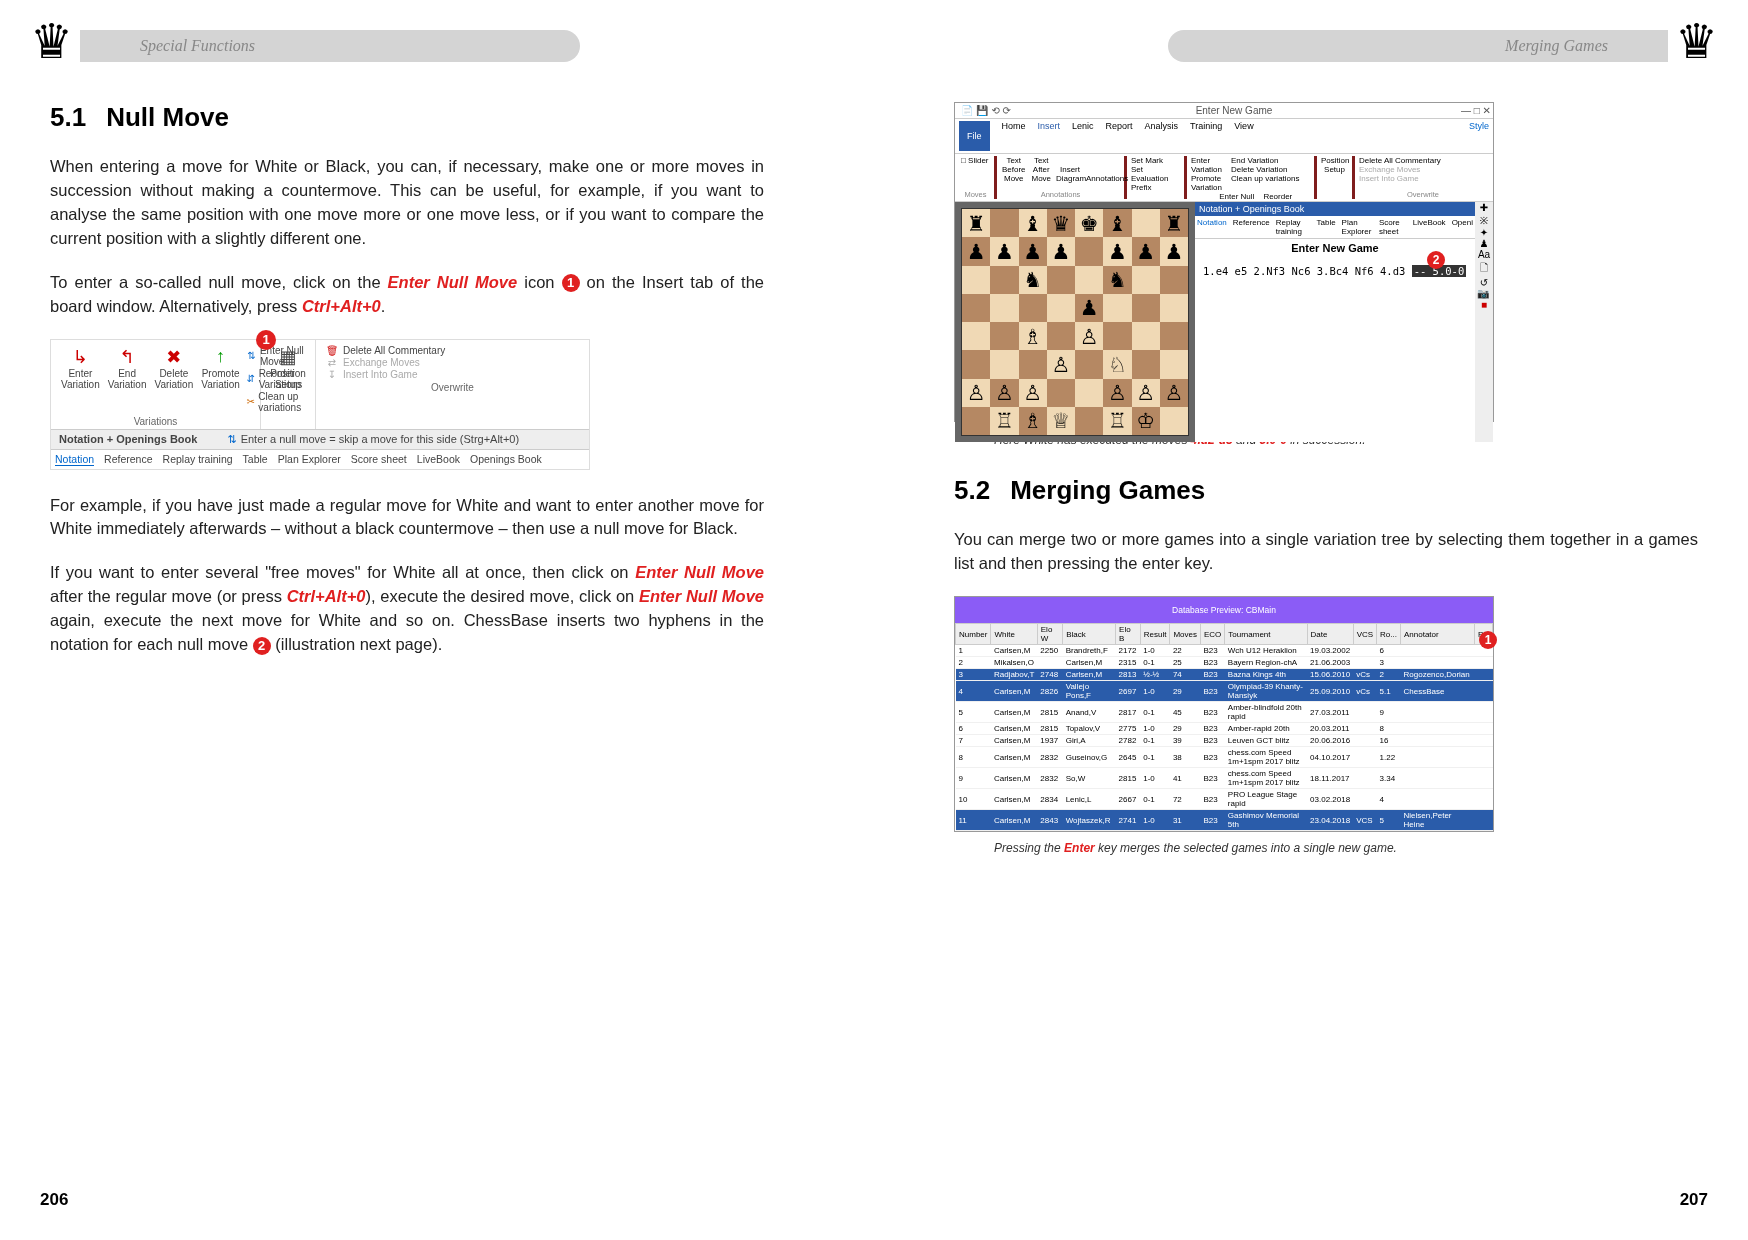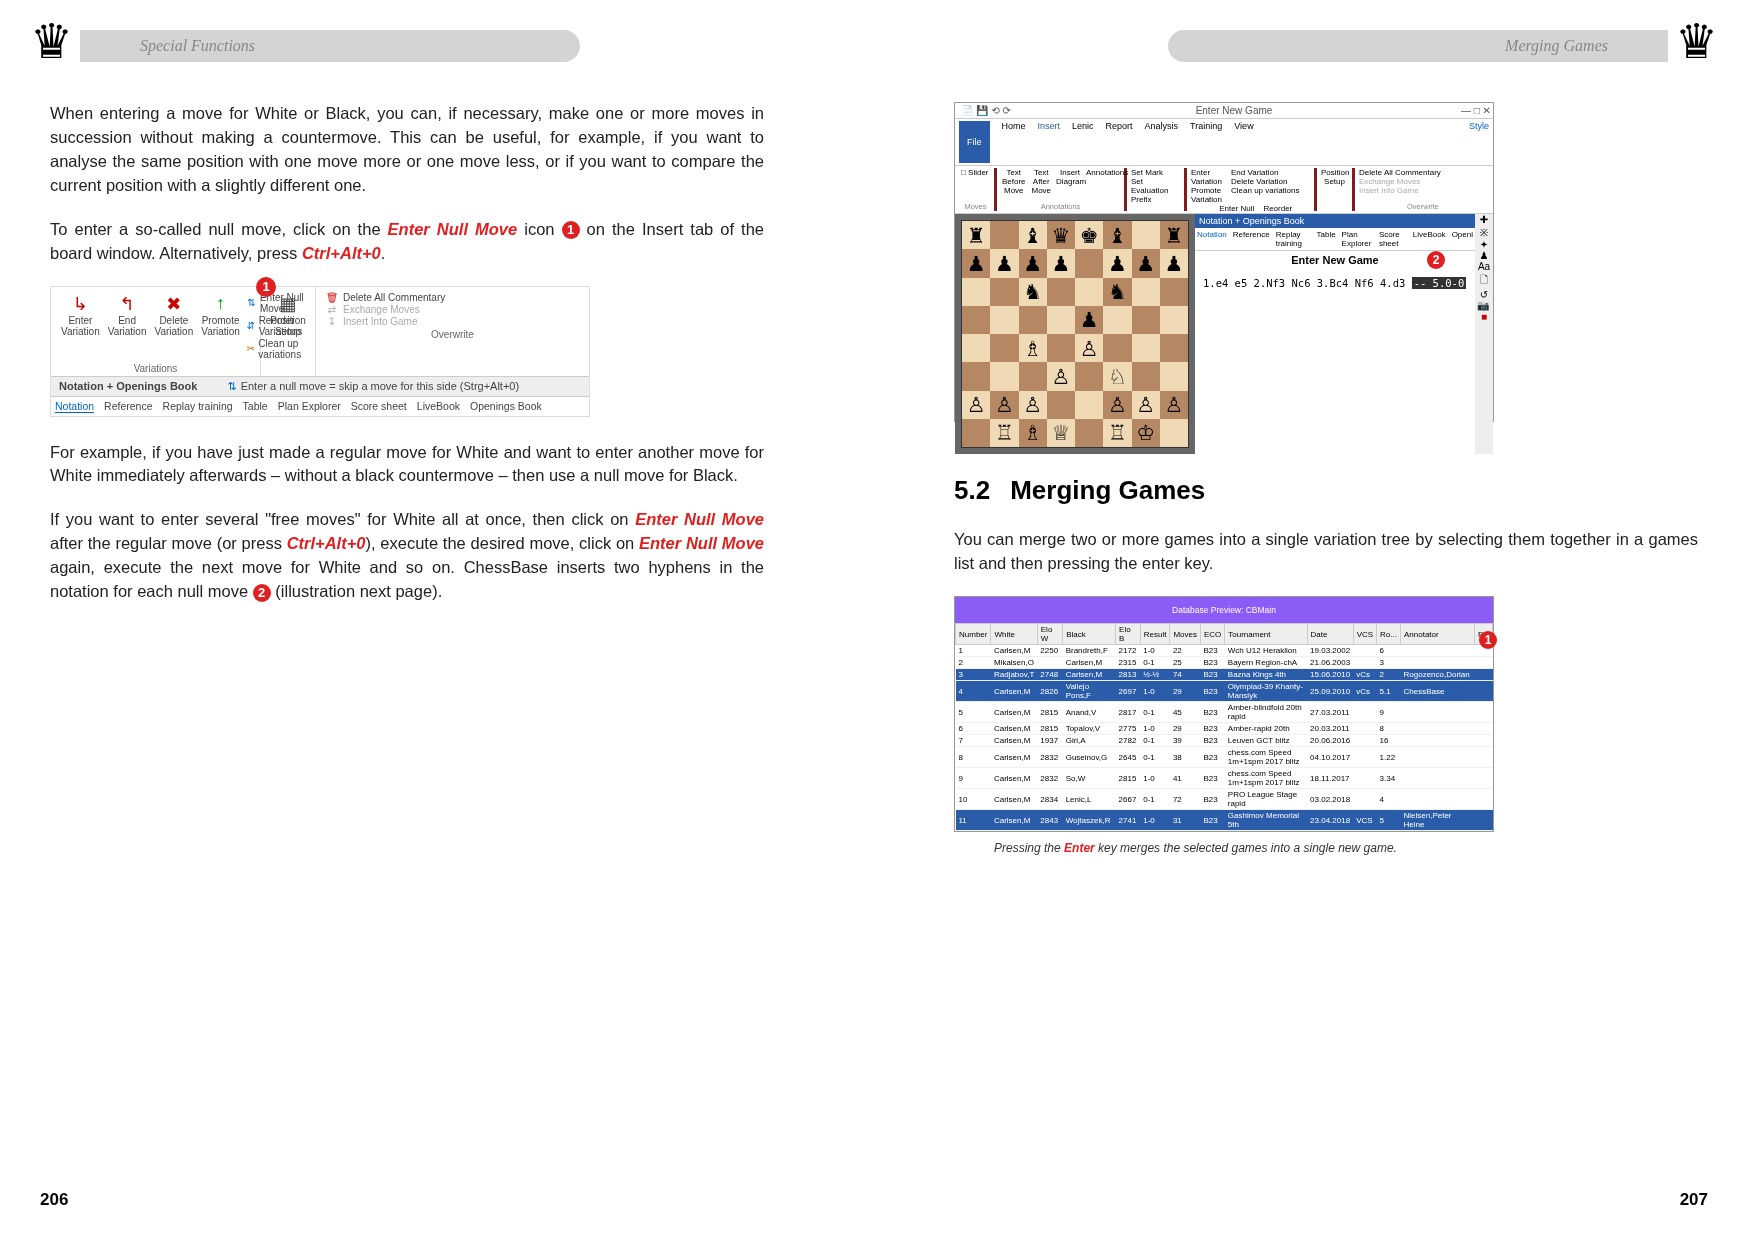--- a/index.html
+++ b/index.html
@@ -166,21 +166,21 @@
     font-family: 'Segoe UI', Arial, sans-serif;
     font-size: 9px;
     background: #f5f5f5;
     display: flex;
     flex-direction: column;
     position: relative;
   }
   .fig2-title { background: #fff; border-bottom:1px solid #ccc; padding: 2px; text-align:center; font-size: 10px; color:#555; display:flex;}
   .fig2-title .wtitle { flex:1;}
   .fig2-tabs { background:#fff; border-bottom:1px solid #ccc; padding: 2px 4px; display:flex; gap:12px; font-size:9px;}
-  .fig2-tabs .tab-file { background:#2a5caa; color:#fff; padding:16px 8px;}
+  .fig2-tabs .tab-file { background:#2a5caa; color:#fff; padding:10px 8px;}
   .fig2-tabs .tab-active { color:#2a5caa;}
   .fig2-ribbon { background:#fff; border-bottom:1px solid #ccc; height:48px; display:flex; font-size:8px; padding:2px;}
   .fig2-ribbon .grp { border-right:3px solid #7f1d1d; padding:0 4px; display:flex; flex-direction:column; justify-content:space-between;}
   .fig2-ribbon .gl { color:#888; font-size:7.5px; text-align:center;}
   .fig2-body { flex:1; display:flex; }
   .board-wrap { width: 240px; padding: 6px; background:#666;}
   .board { width: 228px; height: 228px; display:grid; grid-template-columns:repeat(8,1fr); grid-template-rows:repeat(8,1fr); border:1px solid #333;}
   .sq-l { background:#f0d9b5;} .sq-d { background:#b58863;}
   .sq { display:flex; align-items:center; justify-content:center; font-size:21px; line-height:1;}
   .notation-pane { flex:1; background:#fff; display:flex; flex-direction:column;}
@@ -224,20 +224,23 @@
 <body>
 
 <div class="page page-left">
   <span class="queen-icon queen-left">♛</span>
   <div class="header-bar header-left">
     <div class="pill">
         <span>Special Functions</span>
       </div>
   </div>
 
+  <h2>
+    <span class="secnum">5.1</span><span>Null Move</span>
+  </h2>
 
   <p>When entering a move for White or Black, you can, if necessary, make one or more moves in succession without making a countermove. This can be useful, for example, if you want to analyse the same position with one move more or one move less, or if you want to compare the current position with a slightly different one.</p>
 
   <p>
     <span>To enter a so-called null move, click on the </span><span class="red-ital">Enter Null Move</span><span> icon </span><span class="callout-num">1</span><span> on the Insert tab of the board window. Alternatively, press </span><span class="red-ital">Ctrl+Alt+0</span><span>.</span>
   </p>
 
   <div class="fig1">
     <div class="fig1-callout">1</div>
     <div class="fig1-ribbon">
@@ -355,21 +358,21 @@
       <span>Training</span>
       <span>View</span>
       <span style="margin-left:auto; color:#06c;">Style</span>
     </div>
     <div class="fig2-ribbon">
       <div class="grp" style="width:40px;">
           <div>□ Slider</div>
           <div class="gl">Moves</div>
         </div>
       <div class="grp" style="width:130px;">
-        <div style="display:flex; gap:2px;">
+        <div style="display:flex; gap:2px;align-items:flex-end;">
           <div style="width:30px; text-align:center;">Text Before Move</div>
           <div style="width:30px; text-align:center;">Text After Move</div>
           <div style="width:28px; text-align:center;">Insert Diagram</div>
           <div style="width:34px; text-align:center;">Annotations</div>
         </div>
         <div class="gl">Annotations</div>
       </div>
       <div class="grp" style="width:60px;">
         <div>
             <div>Set Mark</div>

